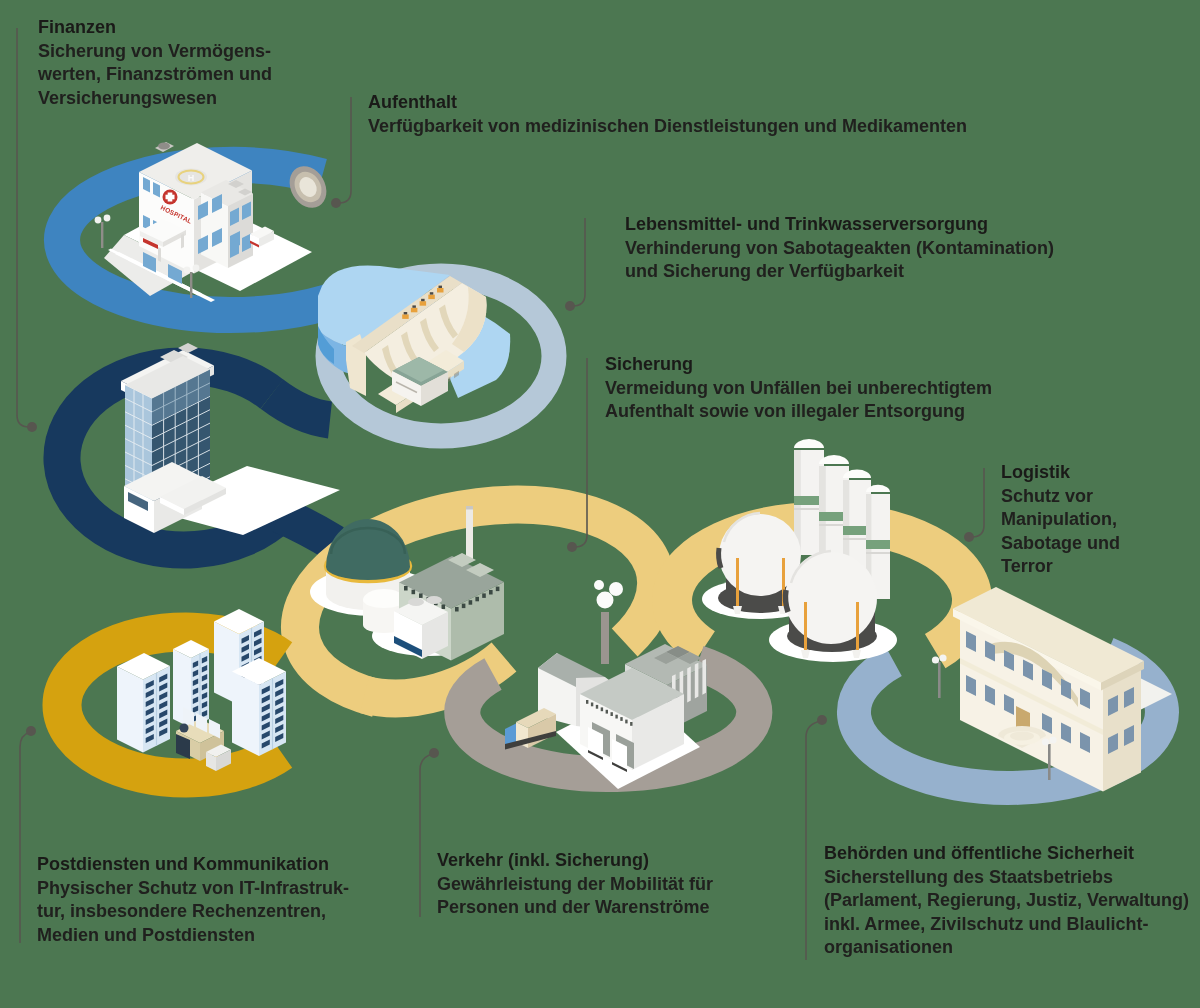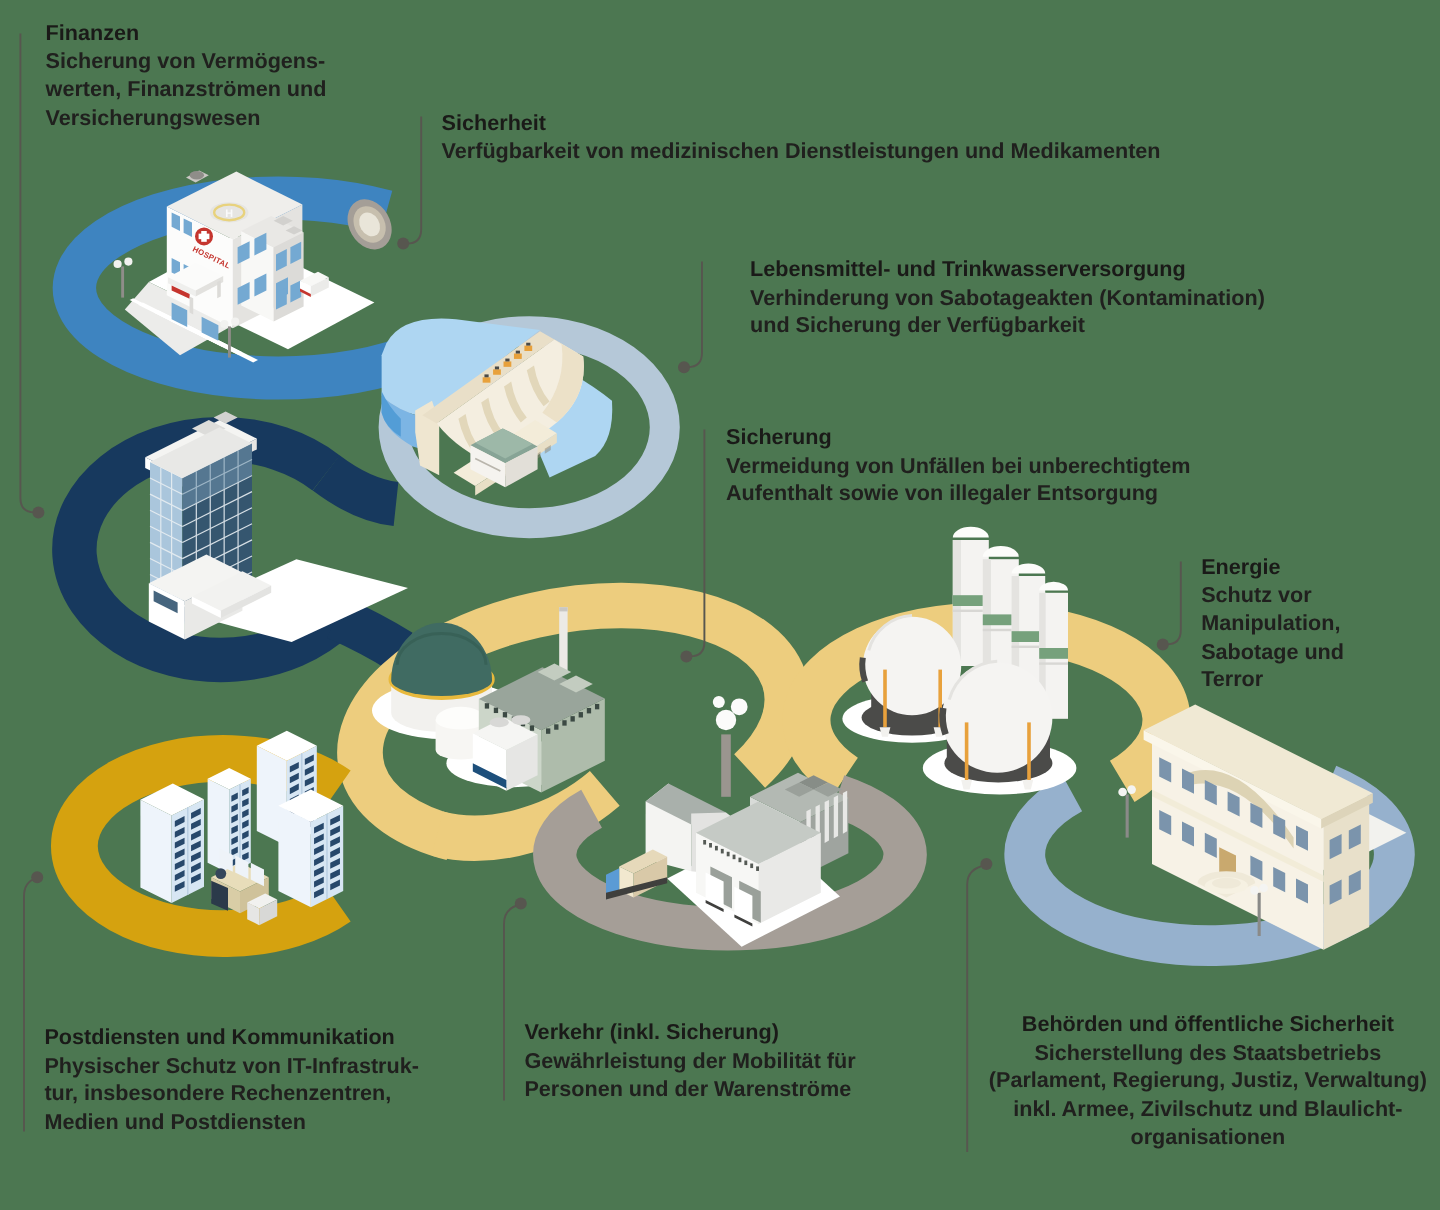--- a/index.html
+++ b/index.html
@@ -446,19 +446,19 @@
       <circle cx="570" cy="306" r="5"></circle>
 <circle cx="572" cy="547" r="5"></circle>
       <circle cx="969" cy="537" r="5"></circle>
       <circle cx="31" cy="731" r="5"></circle>
 <circle cx="434" cy="753" r="5"></circle>
       <circle cx="822" cy="720" r="5"></circle>
 </g>
 </svg>
 
 <div class="tb" style="left:38px;top:16px;"><span class="h">Finanzen</span><br>Sicherung von Vermögens-<br>werten, Finanzströmen und<br>Versicherungswesen</div>
-<div class="tb" style="left:368px;top:91px;"><span class="h">Sicherheit</span><br>Verfügbarkeit von medizinischen Dienstleistungen und Medikamenten</div>
+<div class="tb" style="left:368px;top:91px;"><span class="h">Aufenthalt</span><br>Verfügbarkeit von medizinischen Dienstleistungen und Medikamenten</div>
 <div class="tb" style="left:605px;top:213px;margin-left:20px;"><span class="h">Lebensmittel- und Trinkwasserversorgung</span><br>Verhinderung von Sabotageakten (Kontamination)<br>und Sicherung der Verfügbarkeit</div>
 <div class="tb" style="left:605px;top:353px;"><span class="h">Sicherung</span><br>Vermeidung von Unfällen bei unberechtigtem<br>Aufenthalt sowie von illegaler Entsorgung</div>
-<div class="tb" style="left:1001px;top:461px;"><span class="h">Energie</span><br>Schutz vor<br>Manipulation,<br>Sabotage und<br>Terror</div>
+<div class="tb" style="left:1001px;top:461px;"><span class="h">Logistik</span><br>Schutz vor<br>Manipulation,<br>Sabotage und<br>Terror</div>
 <div class="tb" style="left:37px;top:853px;"><span class="h">Postdiensten und Kommunikation</span><br>Physischer Schutz von IT-Infrastruk-<br>tur, insbesondere Rechenzentren,<br>Medien und Postdiensten</div>
 <div class="tb" style="left:437px;top:849px;"><span class="h">Verkehr (inkl. Sicherung)</span><br>Gewährleistung der Mobilität für<br>Personen und der Warenströme</div>
-<div class="tb" style="left:824px;top:842px;text-align:center;"><span class="h">Behörden und öffentliche Sicherheit</span><br>Sicherstellung des Staatsbetriebs<br>(Parlament, Regierung, Justiz, Verwaltung)<br>inkl. Armee, Zivilschutz und Blaulicht-<br>organisationen</div>
+<div class="tb" style="left:824px;top:842px;"><span class="h">Behörden und öffentliche Sicherheit</span><br>Sicherstellung des Staatsbetriebs<br>(Parlament, Regierung, Justiz, Verwaltung)<br>inkl. Armee, Zivilschutz und Blaulicht-<br>organisationen</div>
 
 </body></html>

